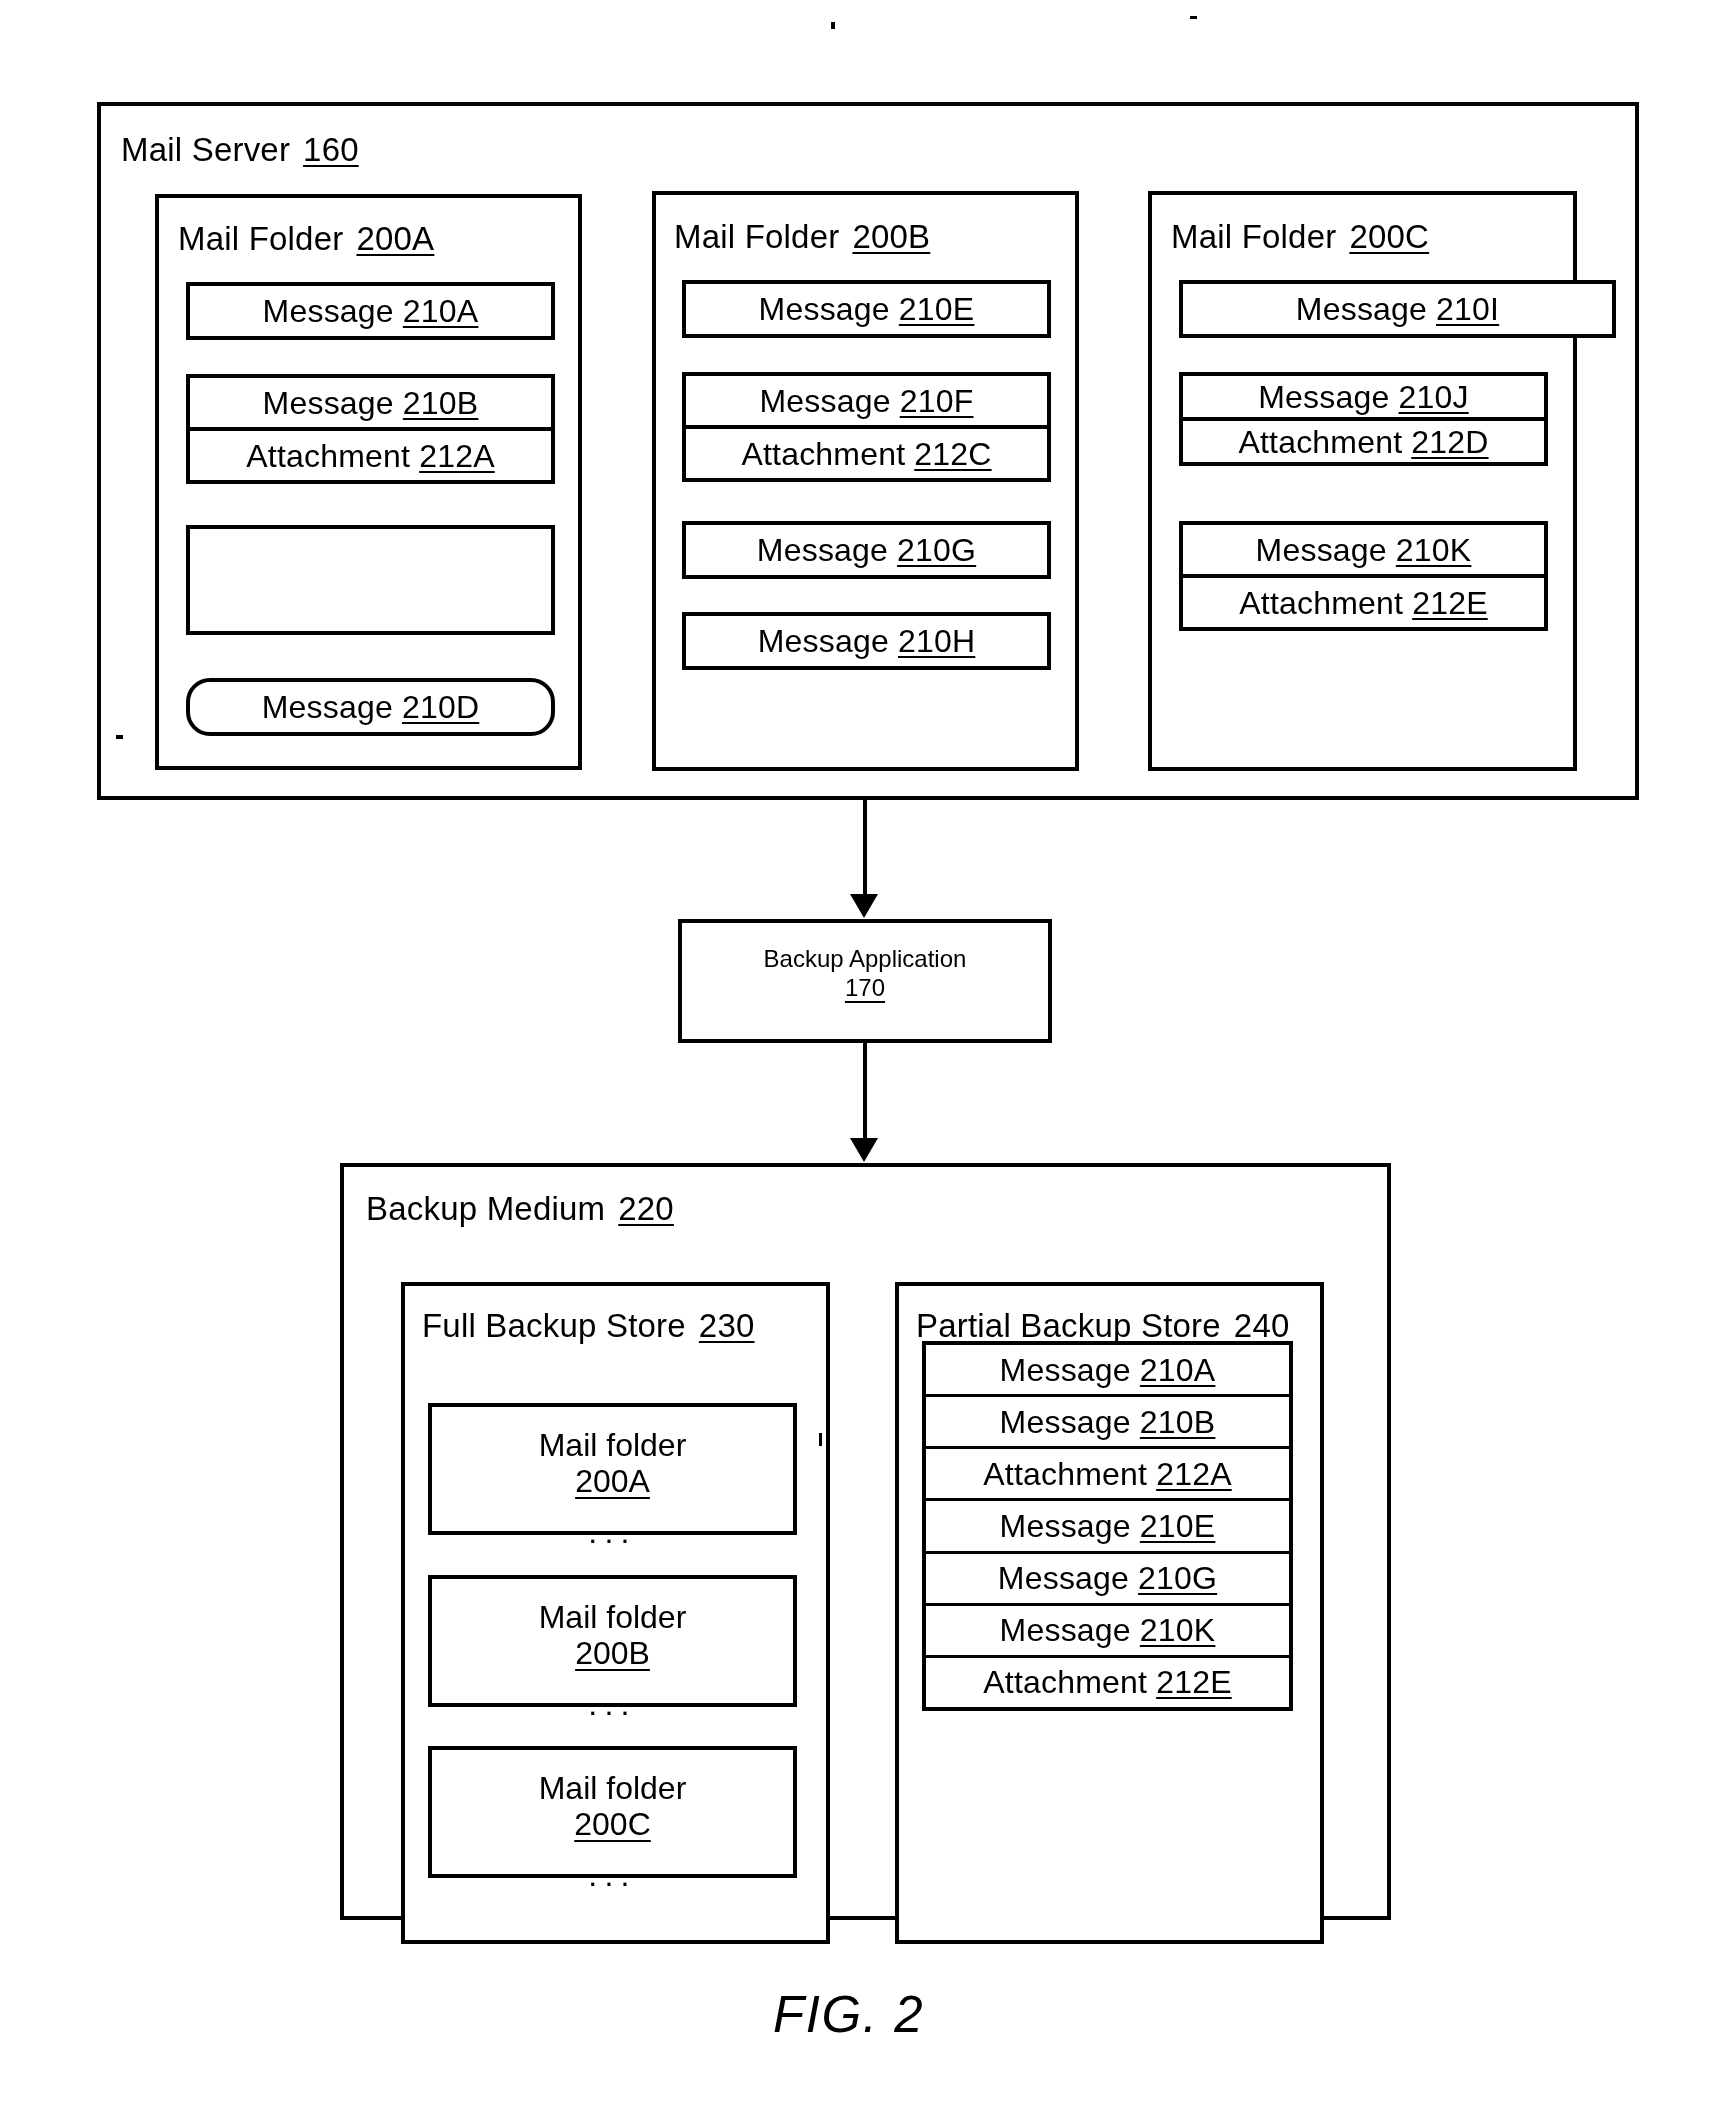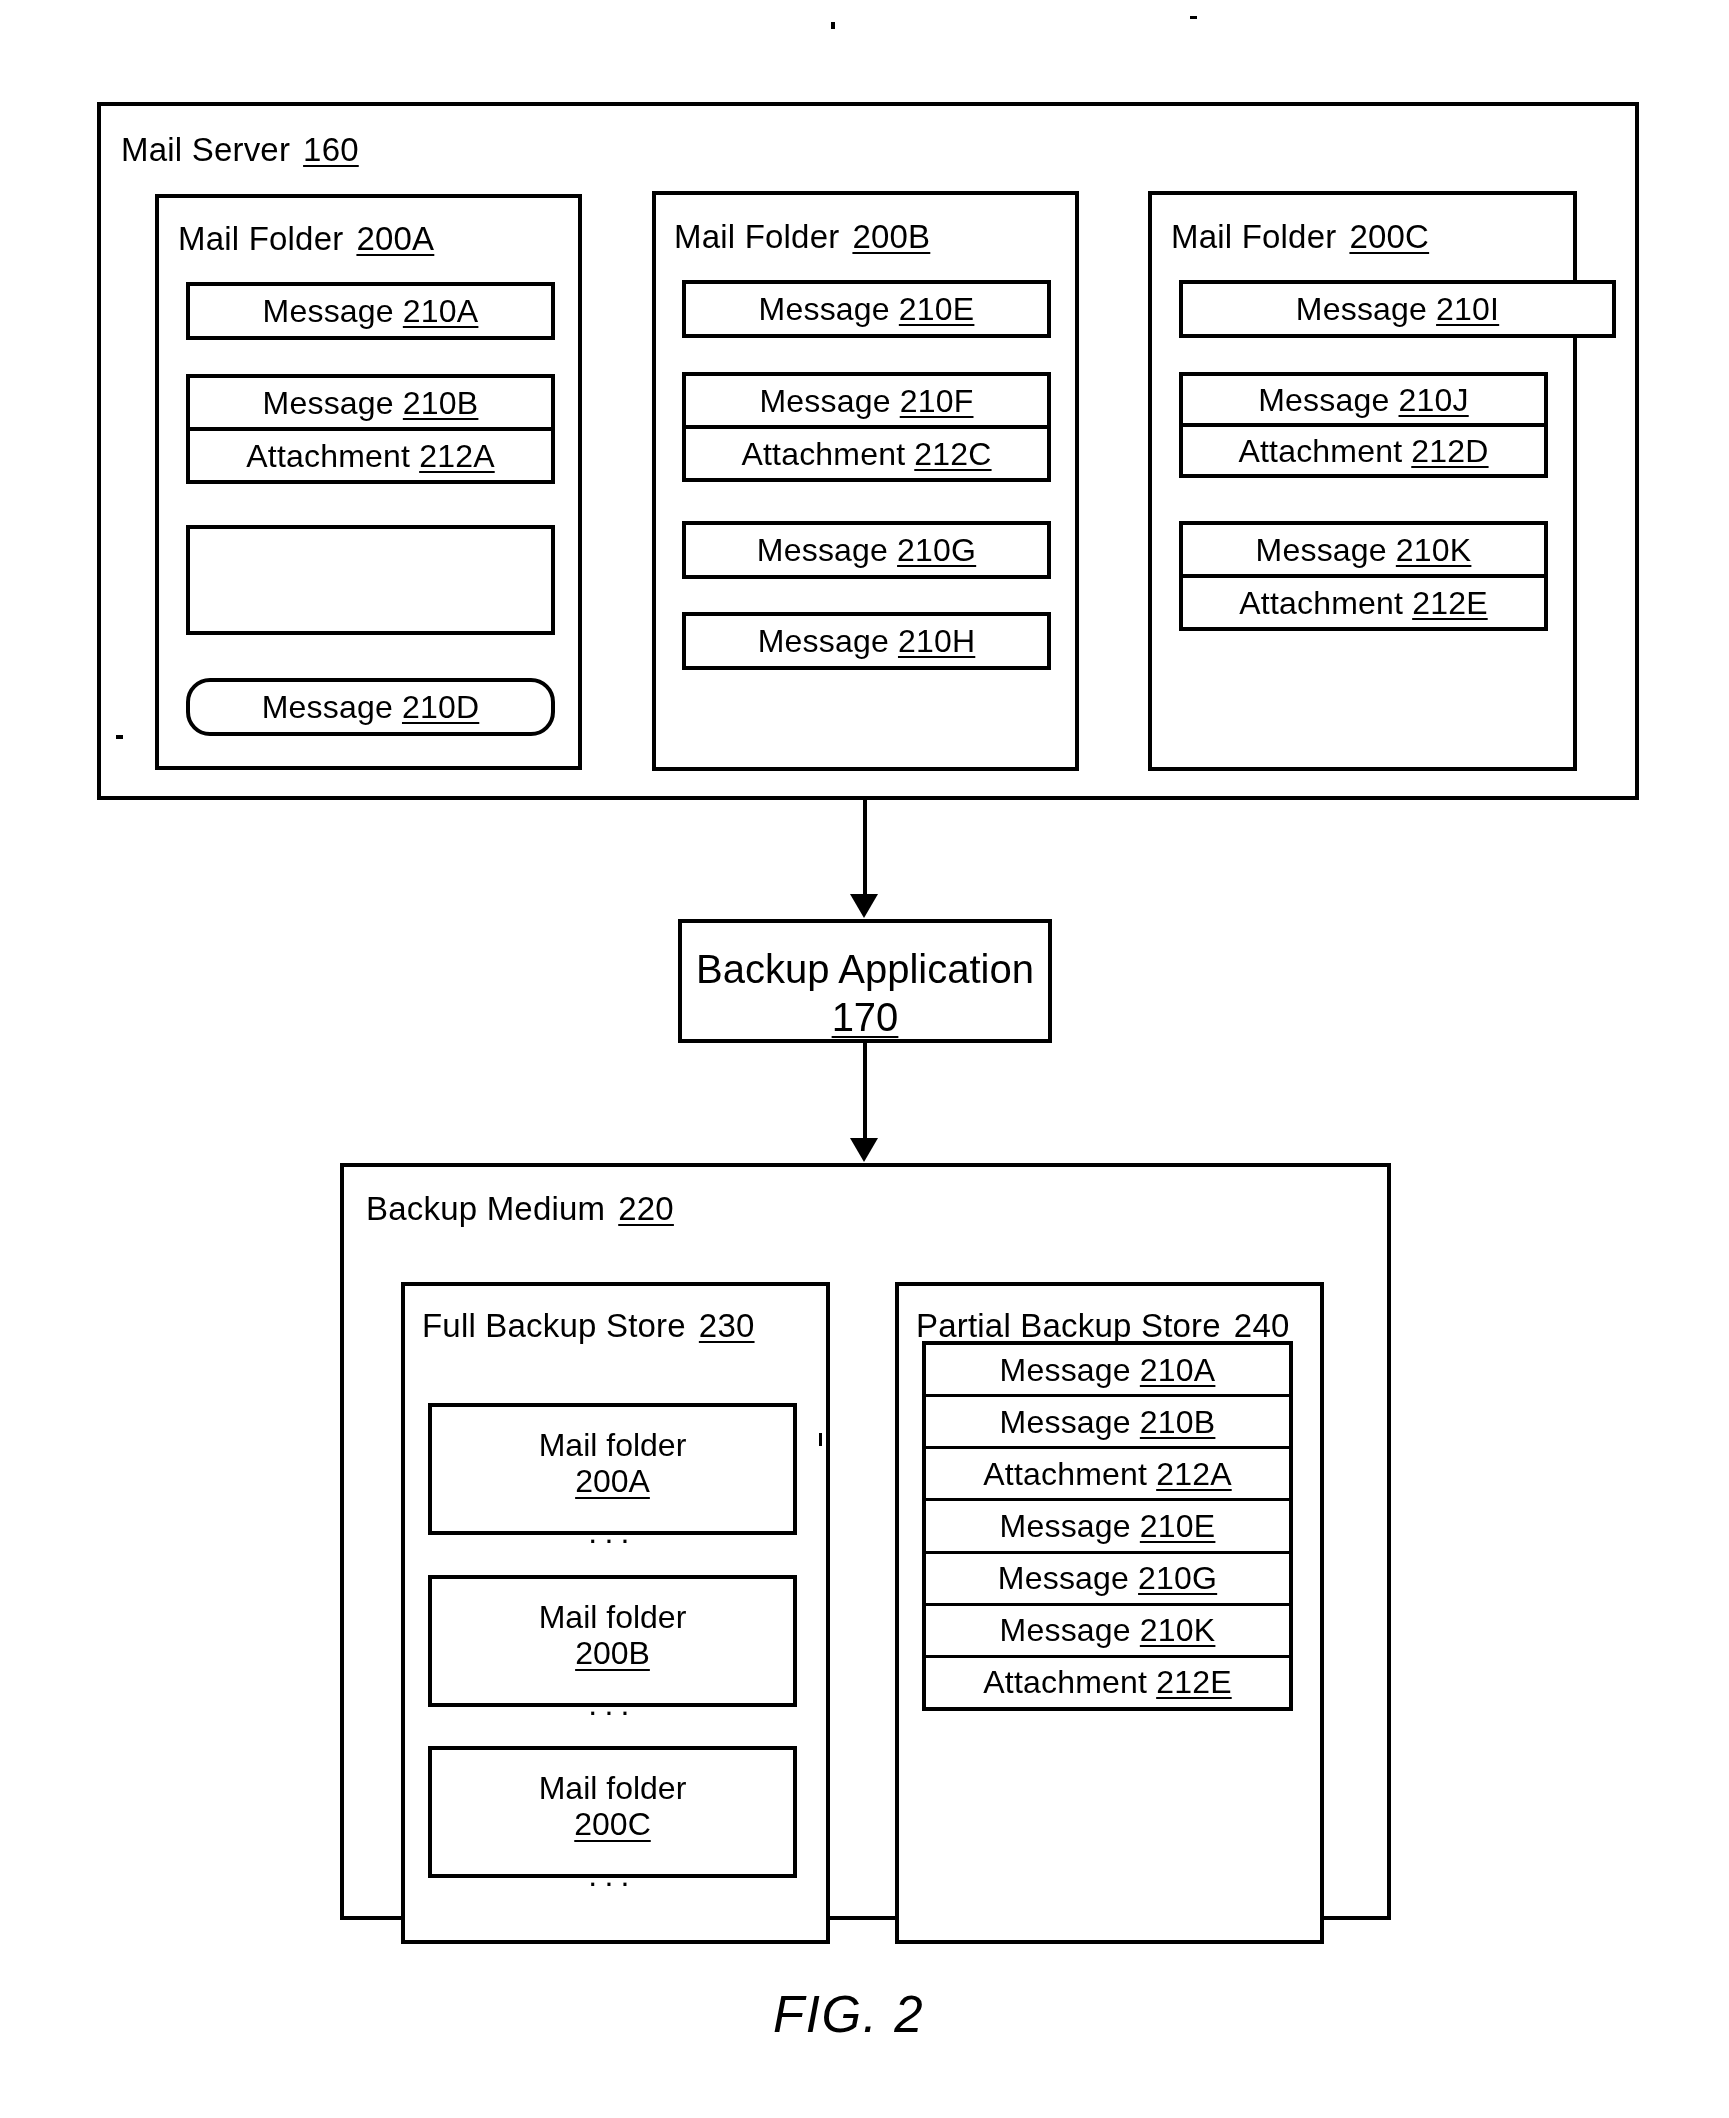--- a/index.html
+++ b/index.html
@@ -246,21 +246,21 @@
 <div class="container-title" style="left:1171px; top:220px;">
   <span>Mail Folder</span><span class="ref">200C</span>
 </div>
 
 <div class="cell" style="left:1179px; top:280px; width:437px; height:58px;">
   <span class="cell-label">
     <span>Message</span><span class="ref">210I</span>
   </span>
 </div>
 
-<div class="group" style="left:1179px; top:372px; width:369px; height:106px;">
+<div class="group" style="left:1179px; top:372px; width:369px; height:94px;">
   <div class="row">
     <span class="cell-label">
       <span>Message</span><span class="ref">210J</span>
     </span>
   </div>
   <div class="row">
     <span class="cell-label">
       <span>Attachment</span><span class="ref">212D</span>
     </span>
   </div>
@@ -276,21 +276,21 @@
     <span class="cell-label">
       <span>Attachment</span><span class="ref">212E</span>
     </span>
   </div>
 </div>
 
 <div class="arrow-line" style="left:863px; top:800px; height:96px;"></div>
 <div class="arrow-head" style="left:850px; top:894px;"></div>
 
 <div class="box" style="left:678px; top:919px; width:374px; height:124px;"></div>
-<div style="position:absolute; left:678px; top:945px; width:374px; text-align:center; font-size:40px; line-height:1.2;">
+<div style="position:absolute; left:678px; top:945px; width:374px; text-align:center; font-size:24px; line-height:1.2;">
   <div>Backup Application</div>
   <div style="text-decoration:underline; text-underline-offset:4.9px; text-decoration-thickness:2.4px;">170</div>
 </div>
 
 <div class="arrow-line" style="left:863px; top:1043px; height:97px;"></div>
 <div class="arrow-head" style="left:850px; top:1138px;"></div>
 
 <div class="box" style="left:340px; top:1163px; width:1051px; height:757px;"></div>
 <div class="container-title" style="left:366px; top:1192px;">
   <span>Backup Medium</span><span class="ref">220</span>

